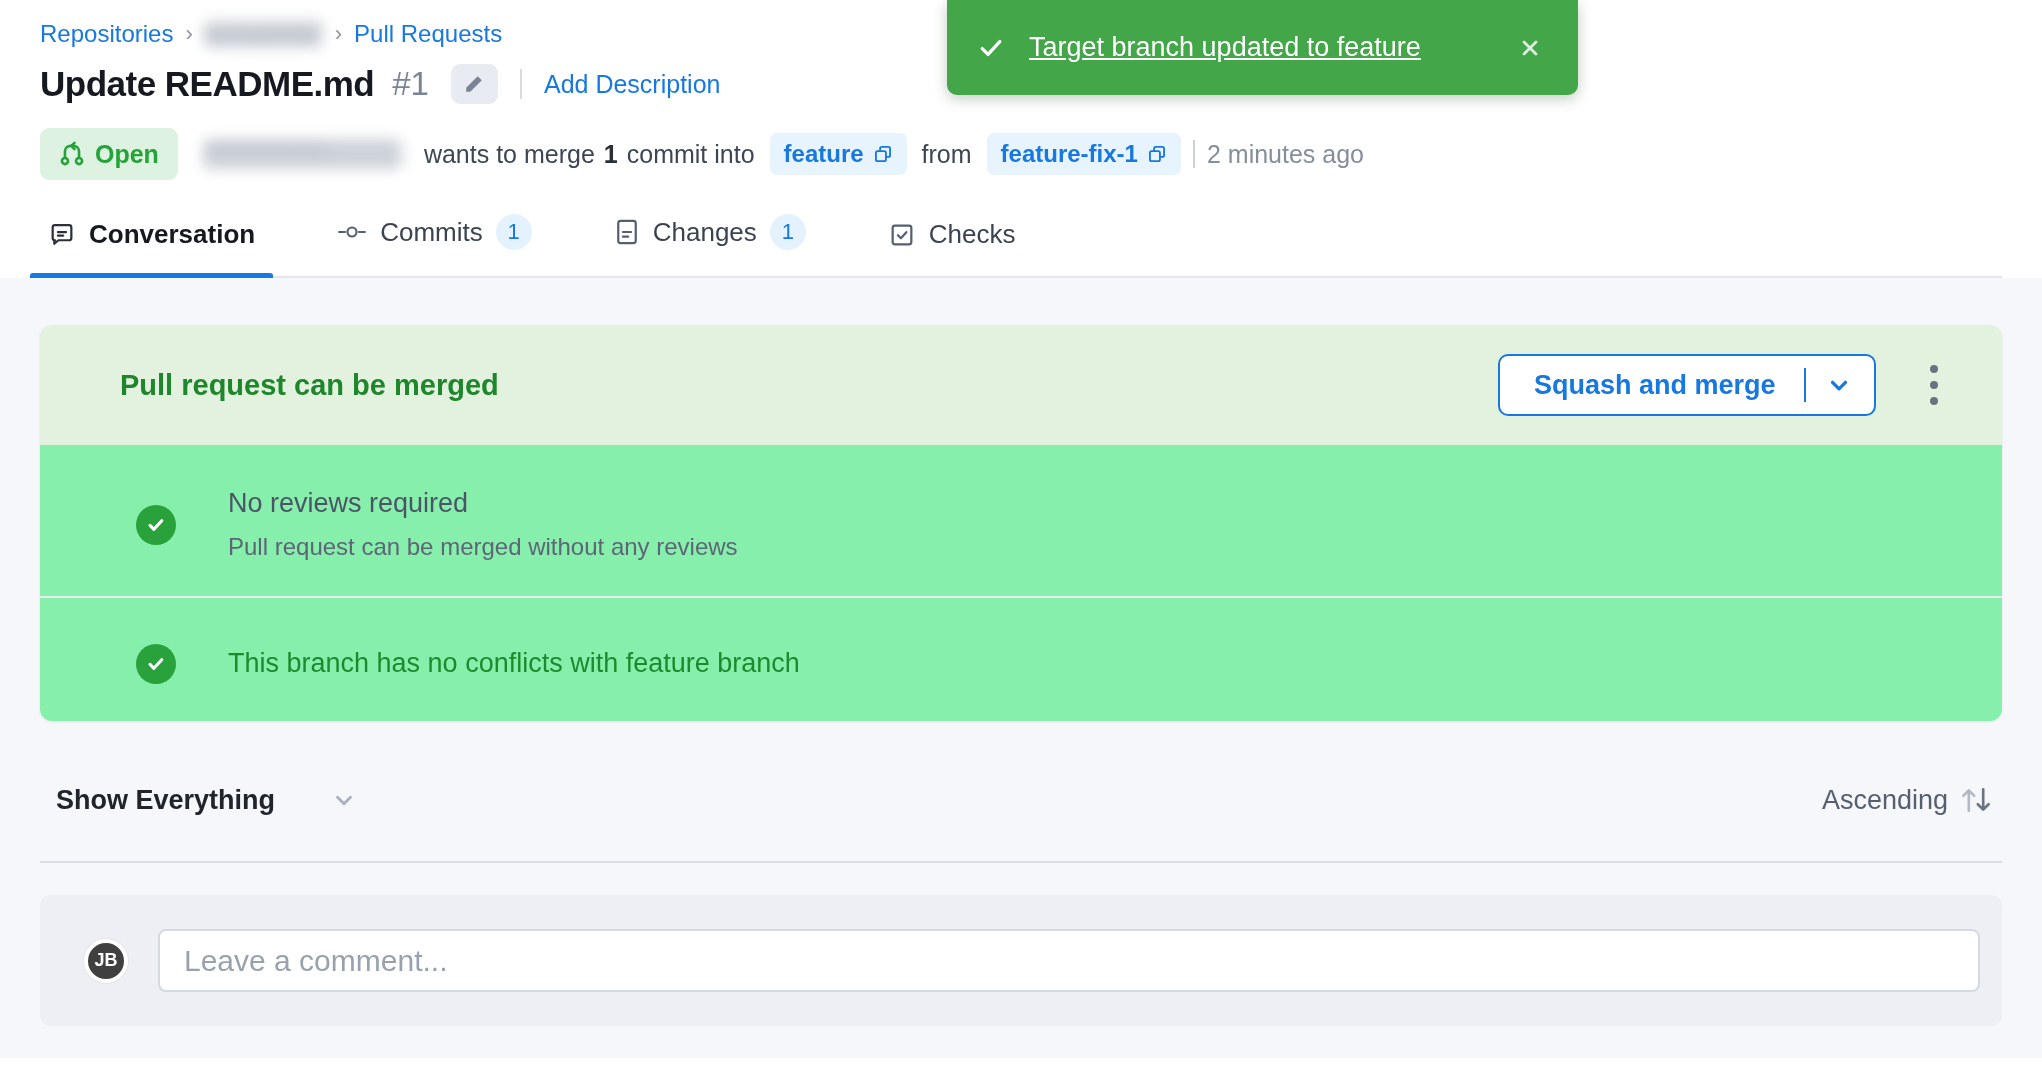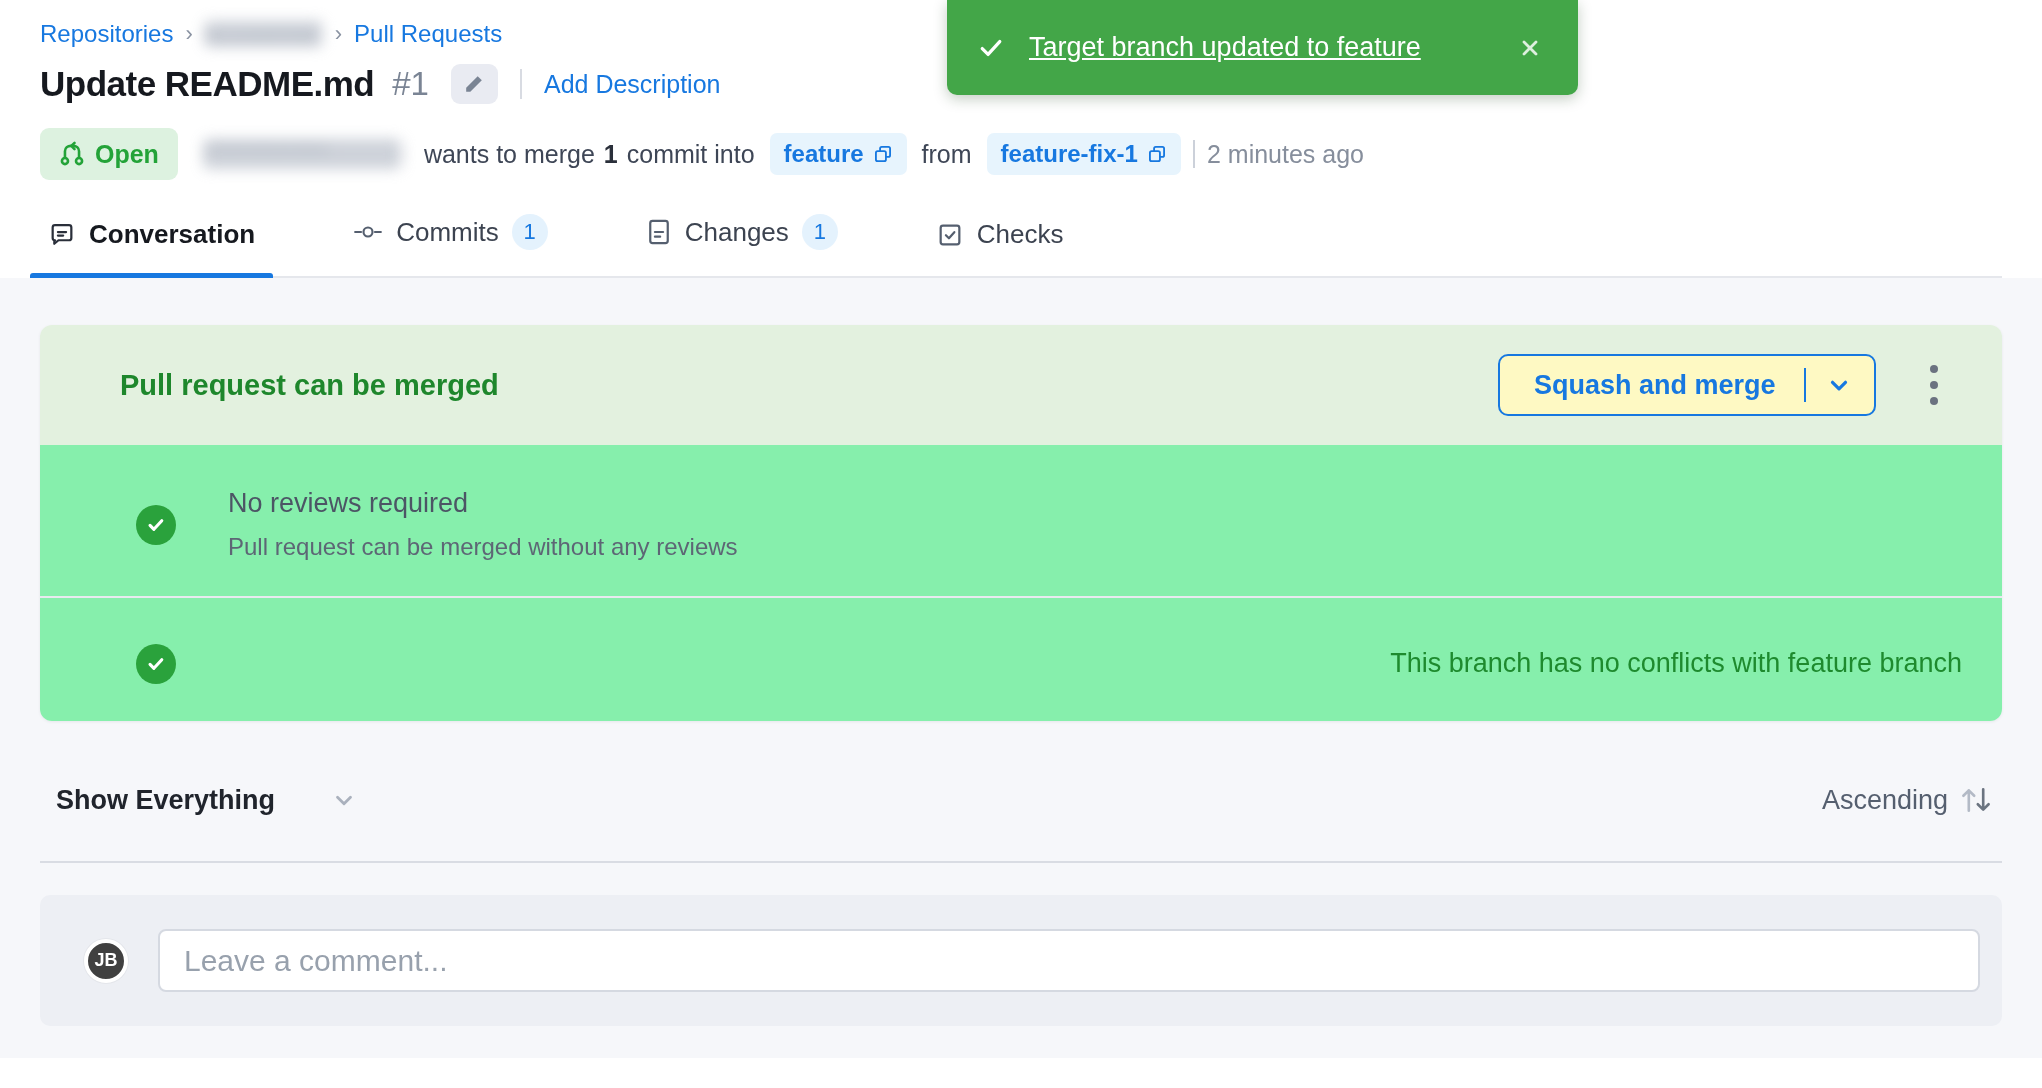--- a/index.html
+++ b/index.html
@@ -30,46 +30,46 @@
   .open-badge { display:flex; align-items:center; gap:10px; background:#ddf2e0; border-radius:9px;
                 padding:0 19px; height:52px; color:#23a338; font-weight:bold; font-size:25px; }
   .meta-sentence { display:flex; align-items:center; gap:9px; font-size:25px; color:#3e4656; margin-left:22px; }
   .meta-sentence b { color:#2a2f3a; }
   .branch-pill { display:flex; align-items:center; gap:9px; background:#e7f4fd; border-radius:7px;
                  padding:7px 14px; color:#1778e0; font-weight:bold; font-size:24px; cursor:pointer; }
   .meta-divider { width:2px; height:28px; background:#ccd1da; margin:0 12px; }
   .time-ago { font-size:25px; color:#868e9c; }
 
   
-  .tabs { display:flex; align-items:flex-end; margin-top:34px; border-bottom:2px solid #e5e7ec; padding-left:0;gap:16px; }
+  .tabs { display:flex; align-items:flex-end; margin-top:34px; border-bottom:2px solid #e5e7ec; padding-left:0; }
   .tab { display:flex; align-items:center; gap:13px; font-size:26px; color:#3c4350;
          padding:0 8px 26px 8px; margin-right:66px; cursor:pointer; position:relative; }
   .tab.active { font-weight:bold; color:#16191f; }
   .tab.active::after { content:""; position:absolute; left:-10px; right:-10px; bottom:-2px; height:5px;
                        background:#1778e0; border-radius:3px 3px 0 0; }
   .tab-badge { min-width:36px; height:36px; border-radius:50%; background:#e4f2fd; color:#1778e0;
                font-size:22px; display:flex; align-items:center; justify-content:center; font-weight:normal; }
 
   
   .main { background:#f6f7fa; height:780px; padding:47px 40px 0 40px; }
 
   .merge-card { border-radius:12px; box-shadow:0 1px 3px rgba(40,50,70,.08); }
   .merge-banner { background:#e3f1df; border-radius:12px 12px 0 0; height:120px;
                   display:flex; align-items:center; padding:0 56px 0 80px; }
   .merge-banner-title { color:#1e872c; font-size:29px; font-weight:bold; flex:1; }
-  .squash-btn { display:flex; align-items:center; background:#fef9c3; border:2.5px solid #1778e0;
+  .squash-btn { display:flex; align-items:center; background:#ffffff; border:2.5px solid #1778e0;
                 border-radius:10px; height:62px; padding:0 22px 0 34px; cursor:pointer; }
   .squash-label { color:#1778e0; font-size:27px; font-weight:bold; }
   .squash-sep { width:2.5px; height:34px; background:#1778e0; margin:0 20px 0 28px; }
   .kebab { display:flex; flex-direction:column; gap:8px; margin-left:46px; cursor:pointer; padding:8px; }
   .kebab span { width:8px; height:8px; border-radius:50%; background:#6b7280; }
 
   .check-row { background:#86efac; display:flex; align-items:center; padding:8px 40px 0 96px; }
   .check-row.first { height:153px; border-bottom:2px solid #e8eaef; }
-  .check-row.second { height:123px; border-radius:0 0 12px 12px;justify-content:space-between; }
+  .check-row.second { height:123px; border-radius:0 0 12px 12px; }
   .check-circle { width:40px; height:40px; border-radius:50%; background:#2aa23c; flex-shrink:0;
                   display:flex; align-items:center; justify-content:center; margin-right:52px; }
   .check-title { font-size:27px; color:#4c5565; }
   .check-sub { font-size:24px; color:#5d6675; margin-top:14px; }
   .conflict-text { font-size:27px; color:#1e8a2e; }
 
   .filter-row { display:flex; align-items:center; margin-top:62px; padding:0 8px 0 16px; }
   .show-filter { display:flex; align-items:center; gap:56px; cursor:pointer; }
   .show-label { font-size:27px; font-weight:bold; color:#20242c; }
   .sort-control { margin-left:auto; display:flex; align-items:center; gap:10px; cursor:pointer; }

